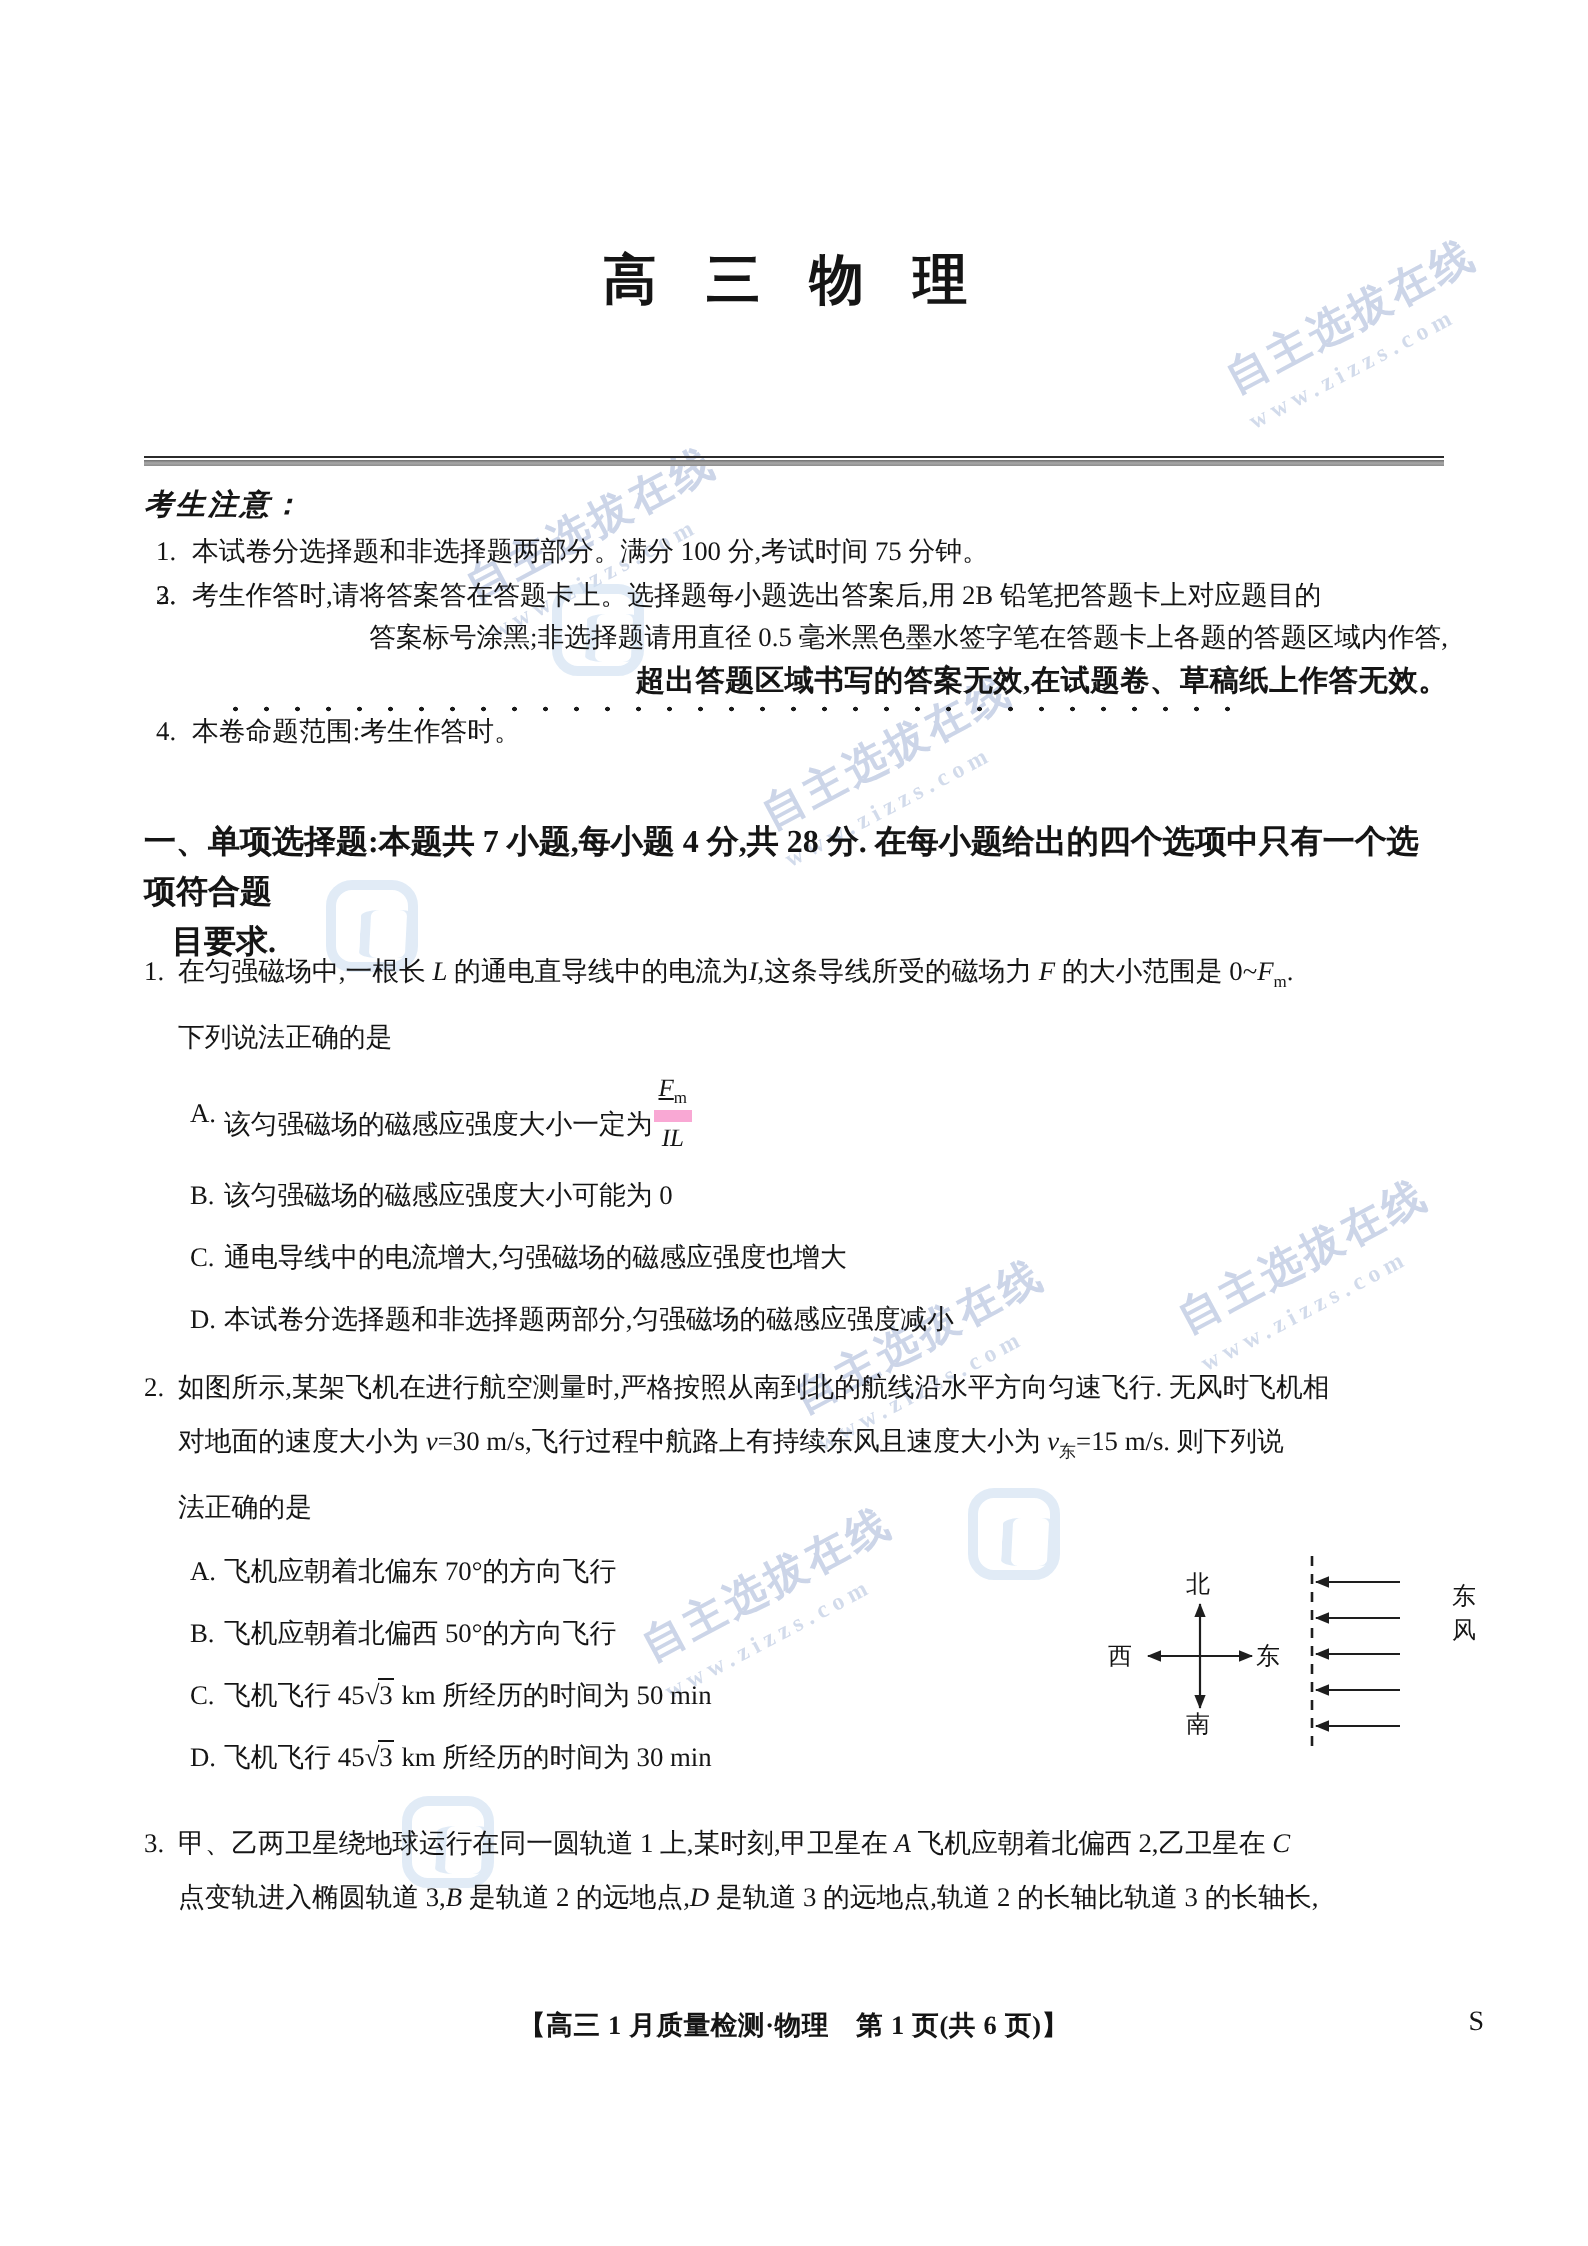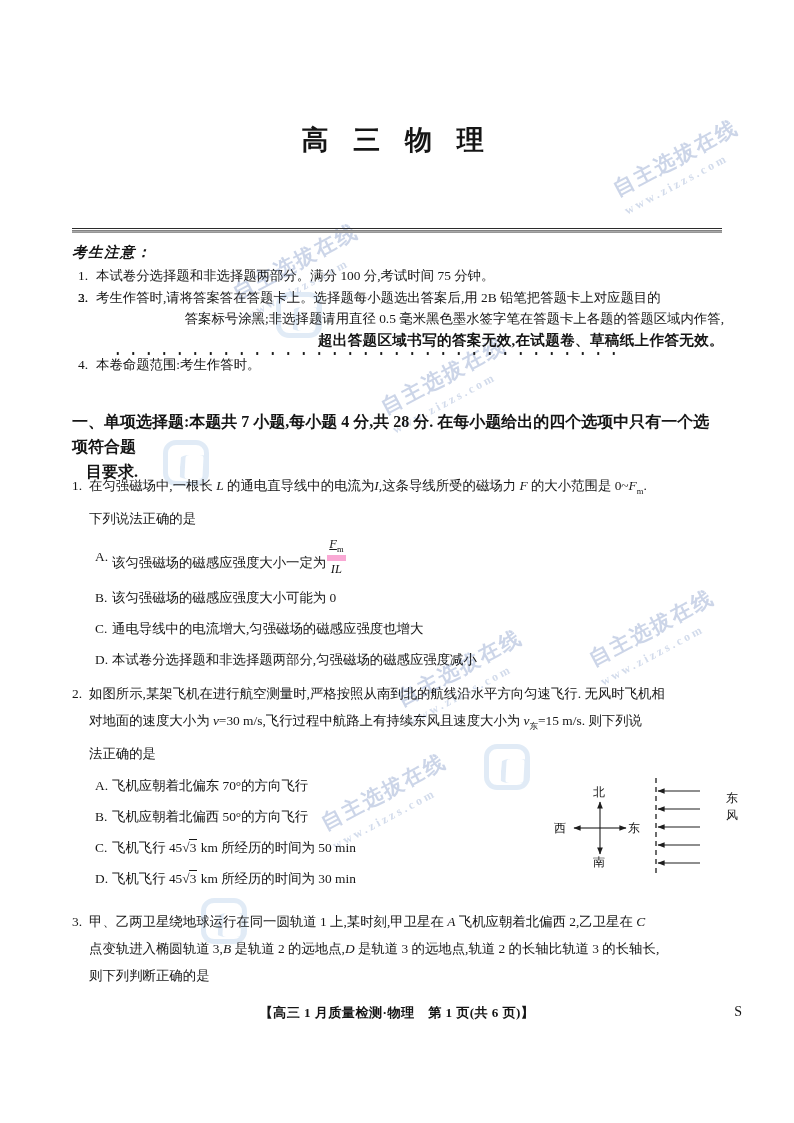--- a/index.html
+++ b/index.html
@@ -410,21 +410,20 @@
   </div>
 
   <div class="q" style="top:908px;">
     <div class="stem">
       <span class="num">3.</span>
       <span>甲、乙两卫星绕地球运行在同一圆轨道 1 上,某时刻,甲卫星在 </span><i class="v">A</i><span> 飞机应朝着北偏西 2,乙卫星在 </span><i class="v">C</i>
     </div>
     <div class="cont">
       <span>点变轨进入椭圆轨道 3,</span><i class="v">B</i><span> 是轨道 2 的远地点,</span><i class="v">D</i><span> 是轨道 3 的远地点,轨道 2 的长轴比轨道 3 的长轴长,</span>
     </div>
-    <div class="cont">则下列判断正确的是</div>
   </div>
 
   <div class="footer">
     <span class="center">【高三 1 月质量检测·物理　第 1 页(共 6 页)】</span>
     <span class="right">S</span>
   </div>
 
 </div>
 
 </body></html>

